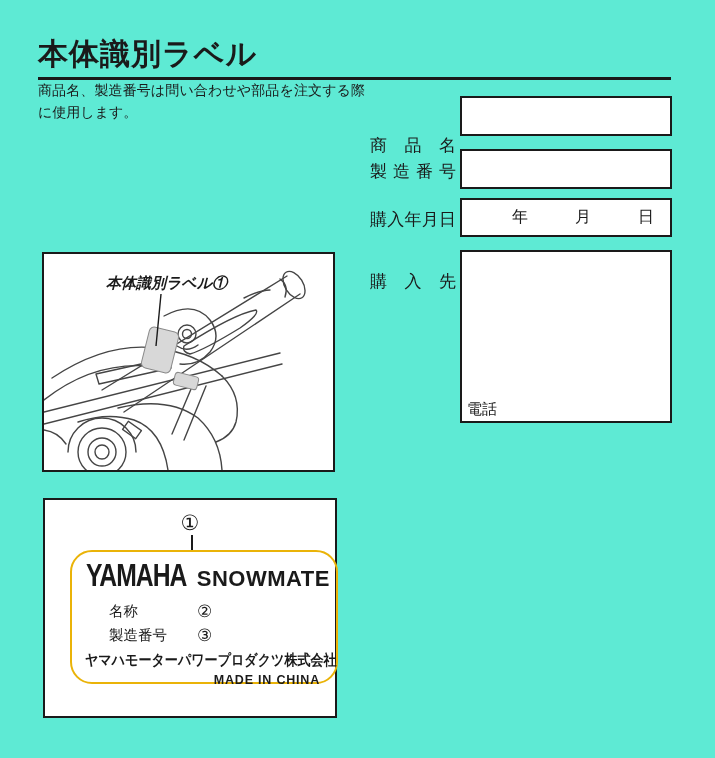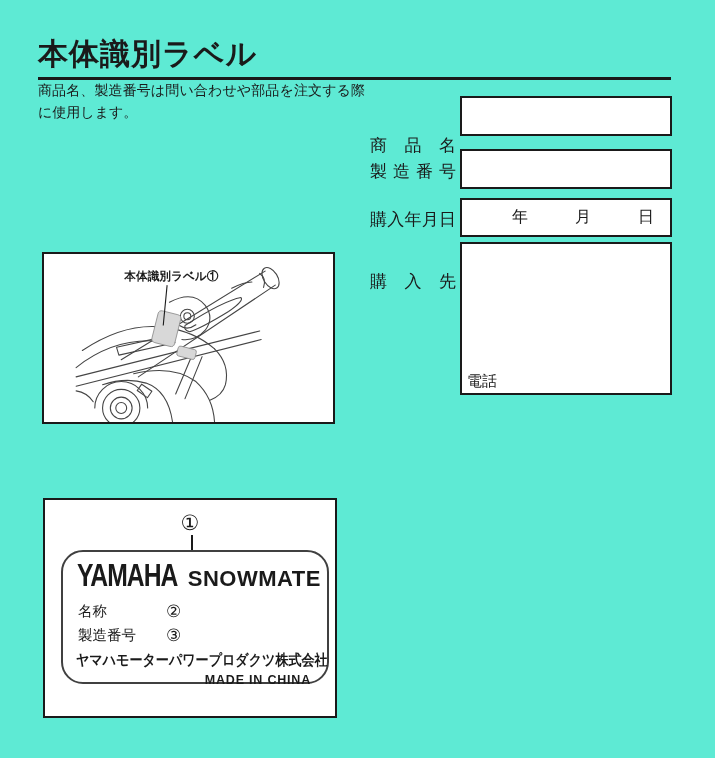--- a/index.html
+++ b/index.html
@@ -16,45 +16,45 @@
   .intro p{margin:0;}
 
   
   .flabel{position:absolute;left:370px;width:86px;font-size:17px;
           text-align:justify;text-align-last:justify;}
   .fbox{position:absolute;left:460px;width:212px;border:2px solid #1a1a1a;background:#fff;box-sizing:border-box;}
   .box-product{top:96px;height:40px;}
   .box-serial{top:149px;height:40px;}
   .box-date{top:198px;height:39px;display:flex;align-items:center;justify-content:space-between;
             padding:0 16px 0 50px;font-size:16px;}
-  .box-dealer{top:242px;height:153px;}
+  .box-dealer{top:250px;height:173px;}
   .phone{position:absolute;left:5px;bottom:2px;font-size:15px;}
 
   
-  .fig1{position:absolute;left:42px;top:252px;width:293px;height:172px;
-        border:2px solid #1a1a1a;box-sizing:border-box;background:#fff;}
+  .fig1{position:absolute;left:42px;top:252px;width:293px;height:220px;
+        border:2px solid #1a1a1a;box-sizing:border-box;background:#fff;font-style:italic;}
   .fig1 svg{display:block;width:100%;height:100%;}
   .fig1 text{font-family:"Liberation Sans",sans-serif;font-size:15px;font-weight:bold;fill:#1a1a1a;}
 
   
   .fig2{position:absolute;left:43px;top:498px;width:294px;height:220px;
         border:2px solid #1a1a1a;box-sizing:border-box;background:#fff;}
   .ref-top{position:absolute;left:0;top:12px;width:100%;text-align:center;
            font-size:21px;line-height:1;}
   .ref-stem{position:absolute;left:146px;top:35px;width:2px;height:15px;background:#1a1a1a;}
-  .id-label{position:absolute;left:16px;top:50px;width:268px;height:134px;
-            border:2px solid #404040;border-radius:22px;box-sizing:border-box;}
+  .id-label{position:absolute;left:25px;top:50px;width:268px;height:134px;
+            border:2px solid #eab308;border-radius:22px;box-sizing:border-box;}
   .logo-row{position:absolute;left:14px;top:10px;white-space:nowrap;}
   .brand{display:inline-block;font-size:26px;font-weight:900;letter-spacing:-1px;
          transform:scale(0.95,1.2);transform-origin:0 80%;}
   .model{font-size:22px;font-weight:600;letter-spacing:0.5px;margin-left:5px;}
   .lrow{position:absolute;left:15px;display:flex;align-items:center;font-size:14.5px;}
   .row-name{top:49px;}
   .row-serial{top:73px;}
-  .lrow .lab{display:inline-block;width:88px;}
+  .lrow .lab{display:inline-block;width:88px;margin-left:22px;}
   .circ{font-size:17px;}
   .company{position:absolute;left:13px;top:99px;font-size:15px;font-weight:900;
            white-space:nowrap;transform:scaleX(0.87);transform-origin:0 50%;}
   .origin{position:absolute;right:16px;top:121px;font-size:12.5px;font-weight:bold;letter-spacing:0.8px;margin-left:40px;}
 </style>
 </head>
 <body>
 
 <div class="page">
 

